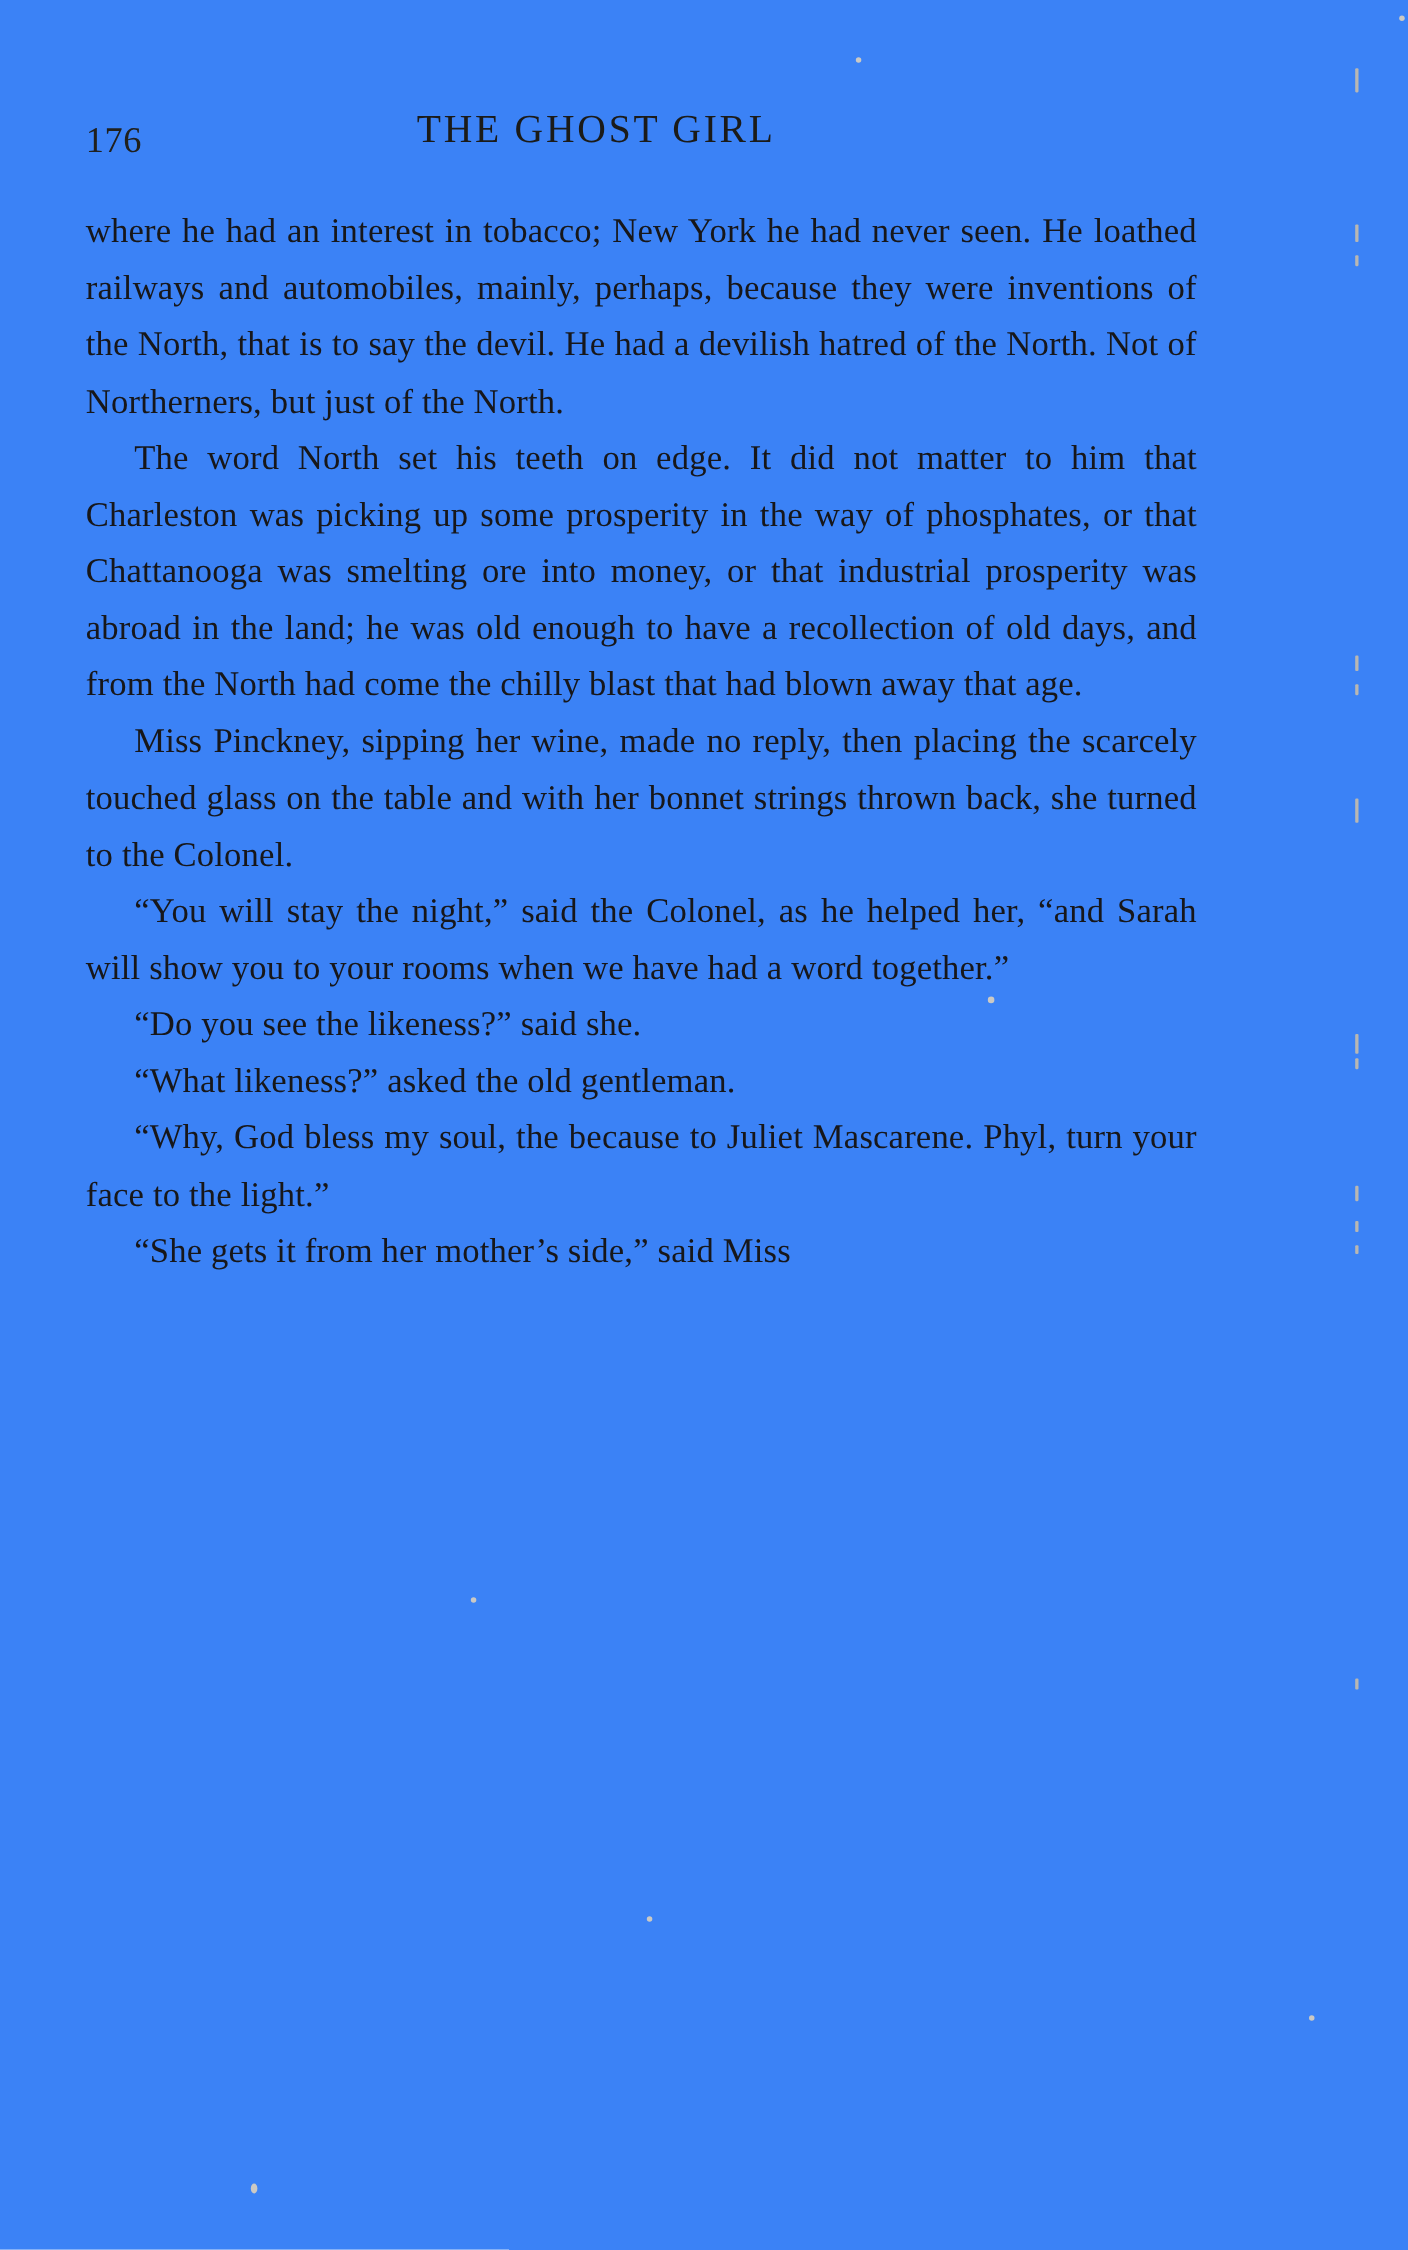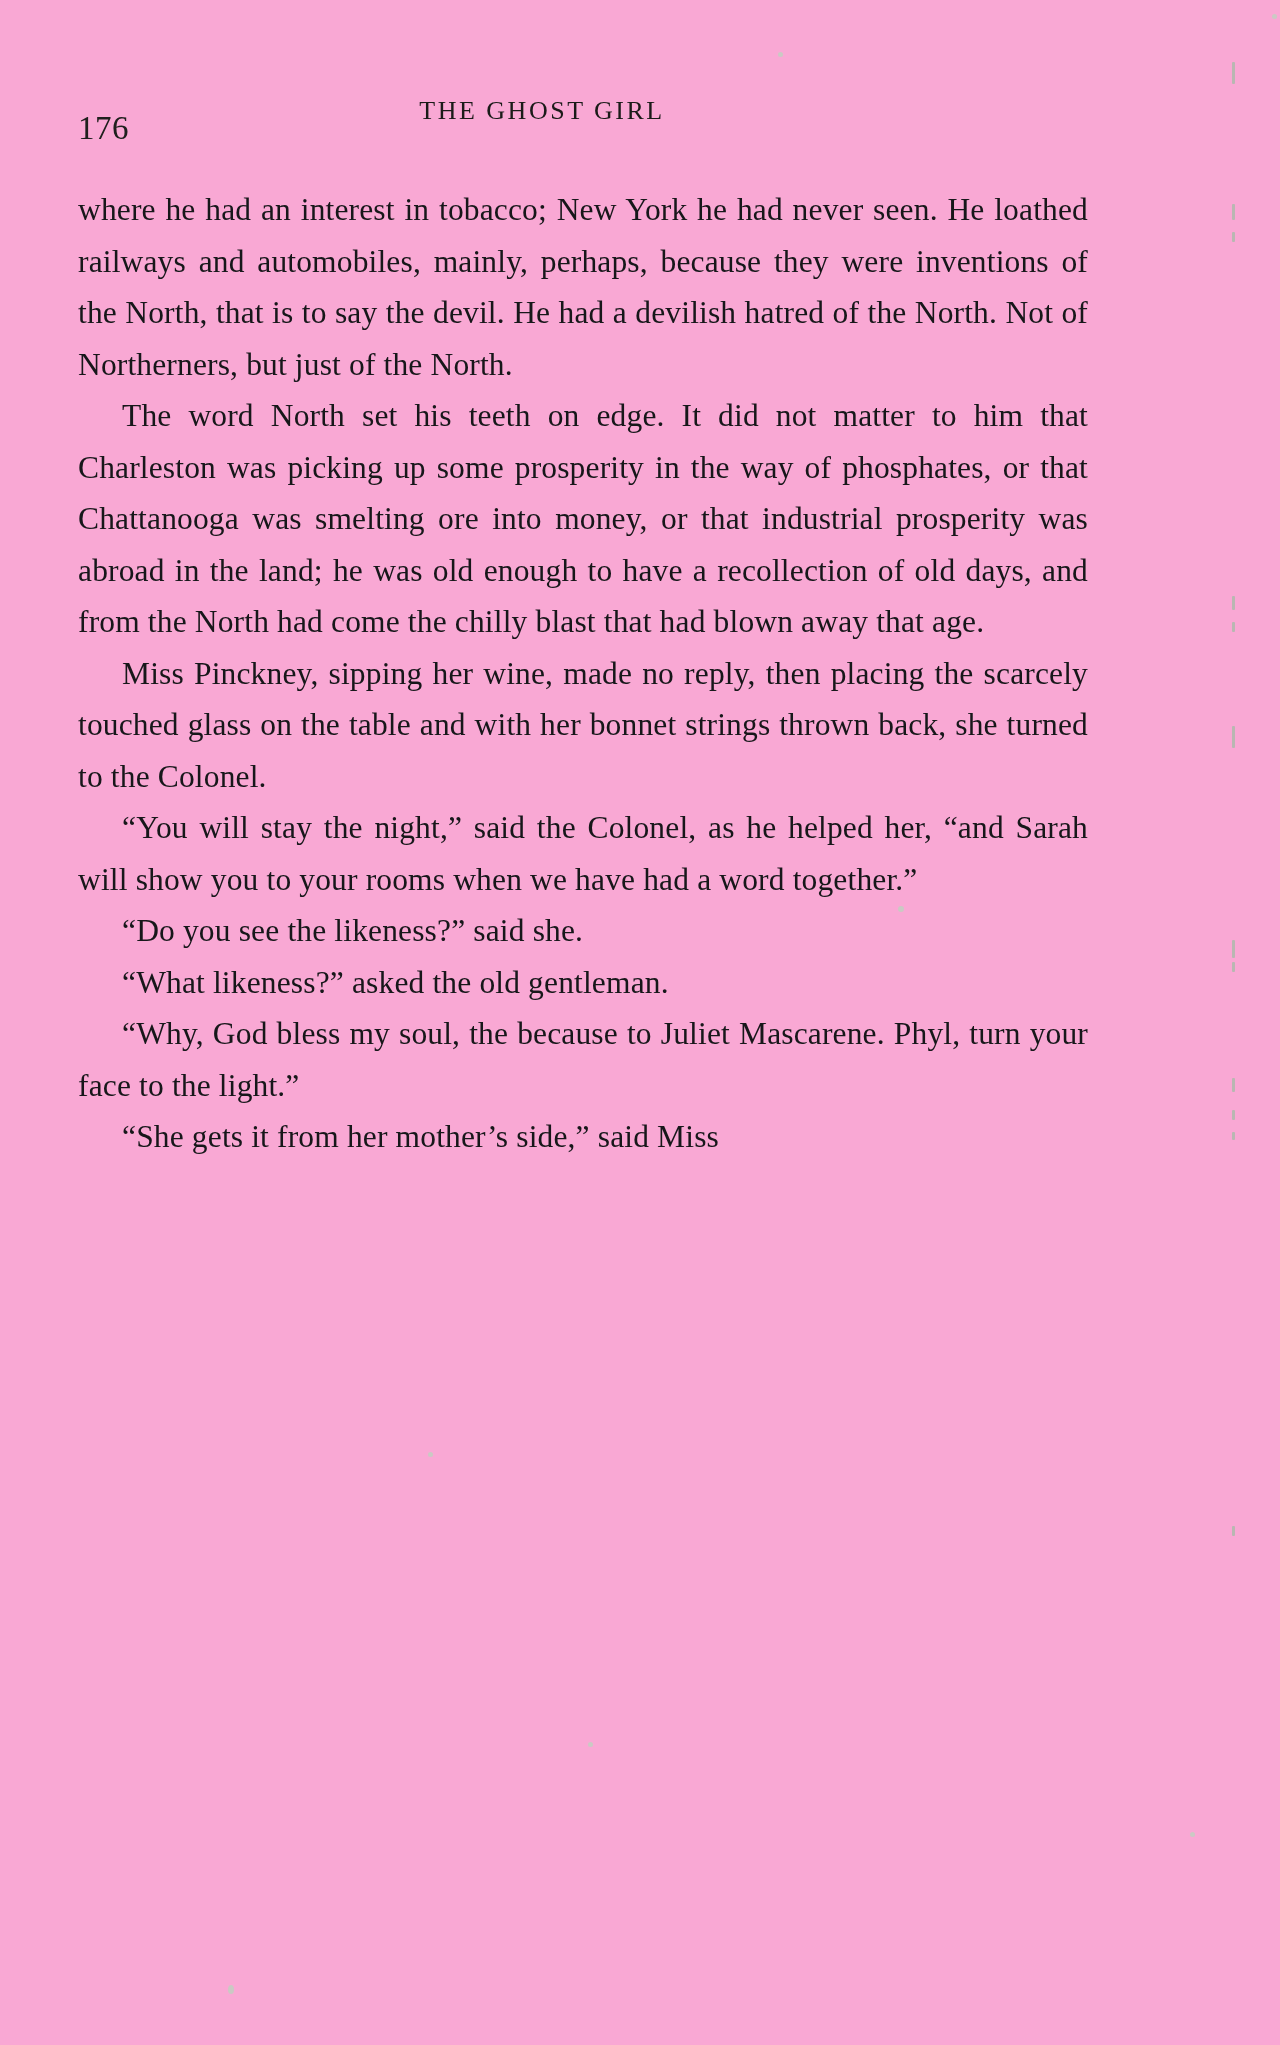--- a/index.html
+++ b/index.html
@@ -14,21 +14,21 @@
     font-family: "Liberation Serif", serif;
     color: #1a1a1a;
     overflow: hidden;
   }
   .page {
     position: absolute;
     left: 0;
     top: 0;
     width: 1280px;
     height: 2045px;
-    background: #f9a8d4;
+    background: #3b82f6;
   }
   .page-inner {
     position: absolute;
     left: 78px;
     top: 96px;
     width: 1048px;
   }
   .header-row {
     position: relative;
     height: 70px;
@@ -42,21 +42,21 @@
     letter-spacing: 0.5px;
     font-family: "Liberation Serif", serif;
     color: #20201e;
   }
   .running-head {
     position: absolute;
     left: 0;
     right: 0;
     top: 0;
     text-align: center;
-    font-size: 26px;
+    font-size: 36px;
     letter-spacing: 2.5px;
     color: #1b1b19;
     padding-right: 120px;
   }
   .body-text {
     width: 1010px;
     font-size: 31.5px;
     line-height: 51.5px;
     text-align: justify;
     color: #17171a;

